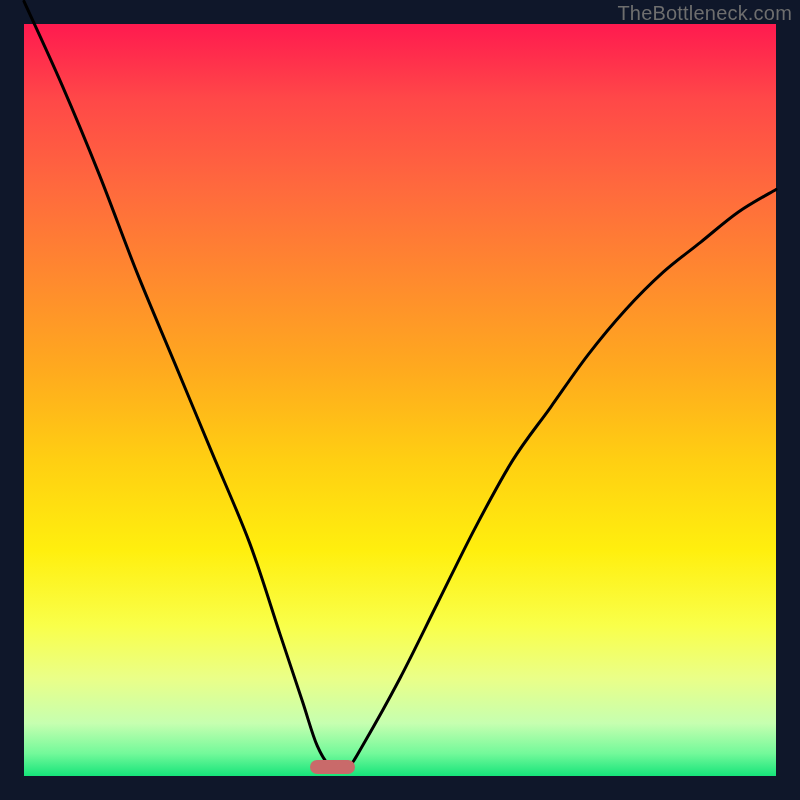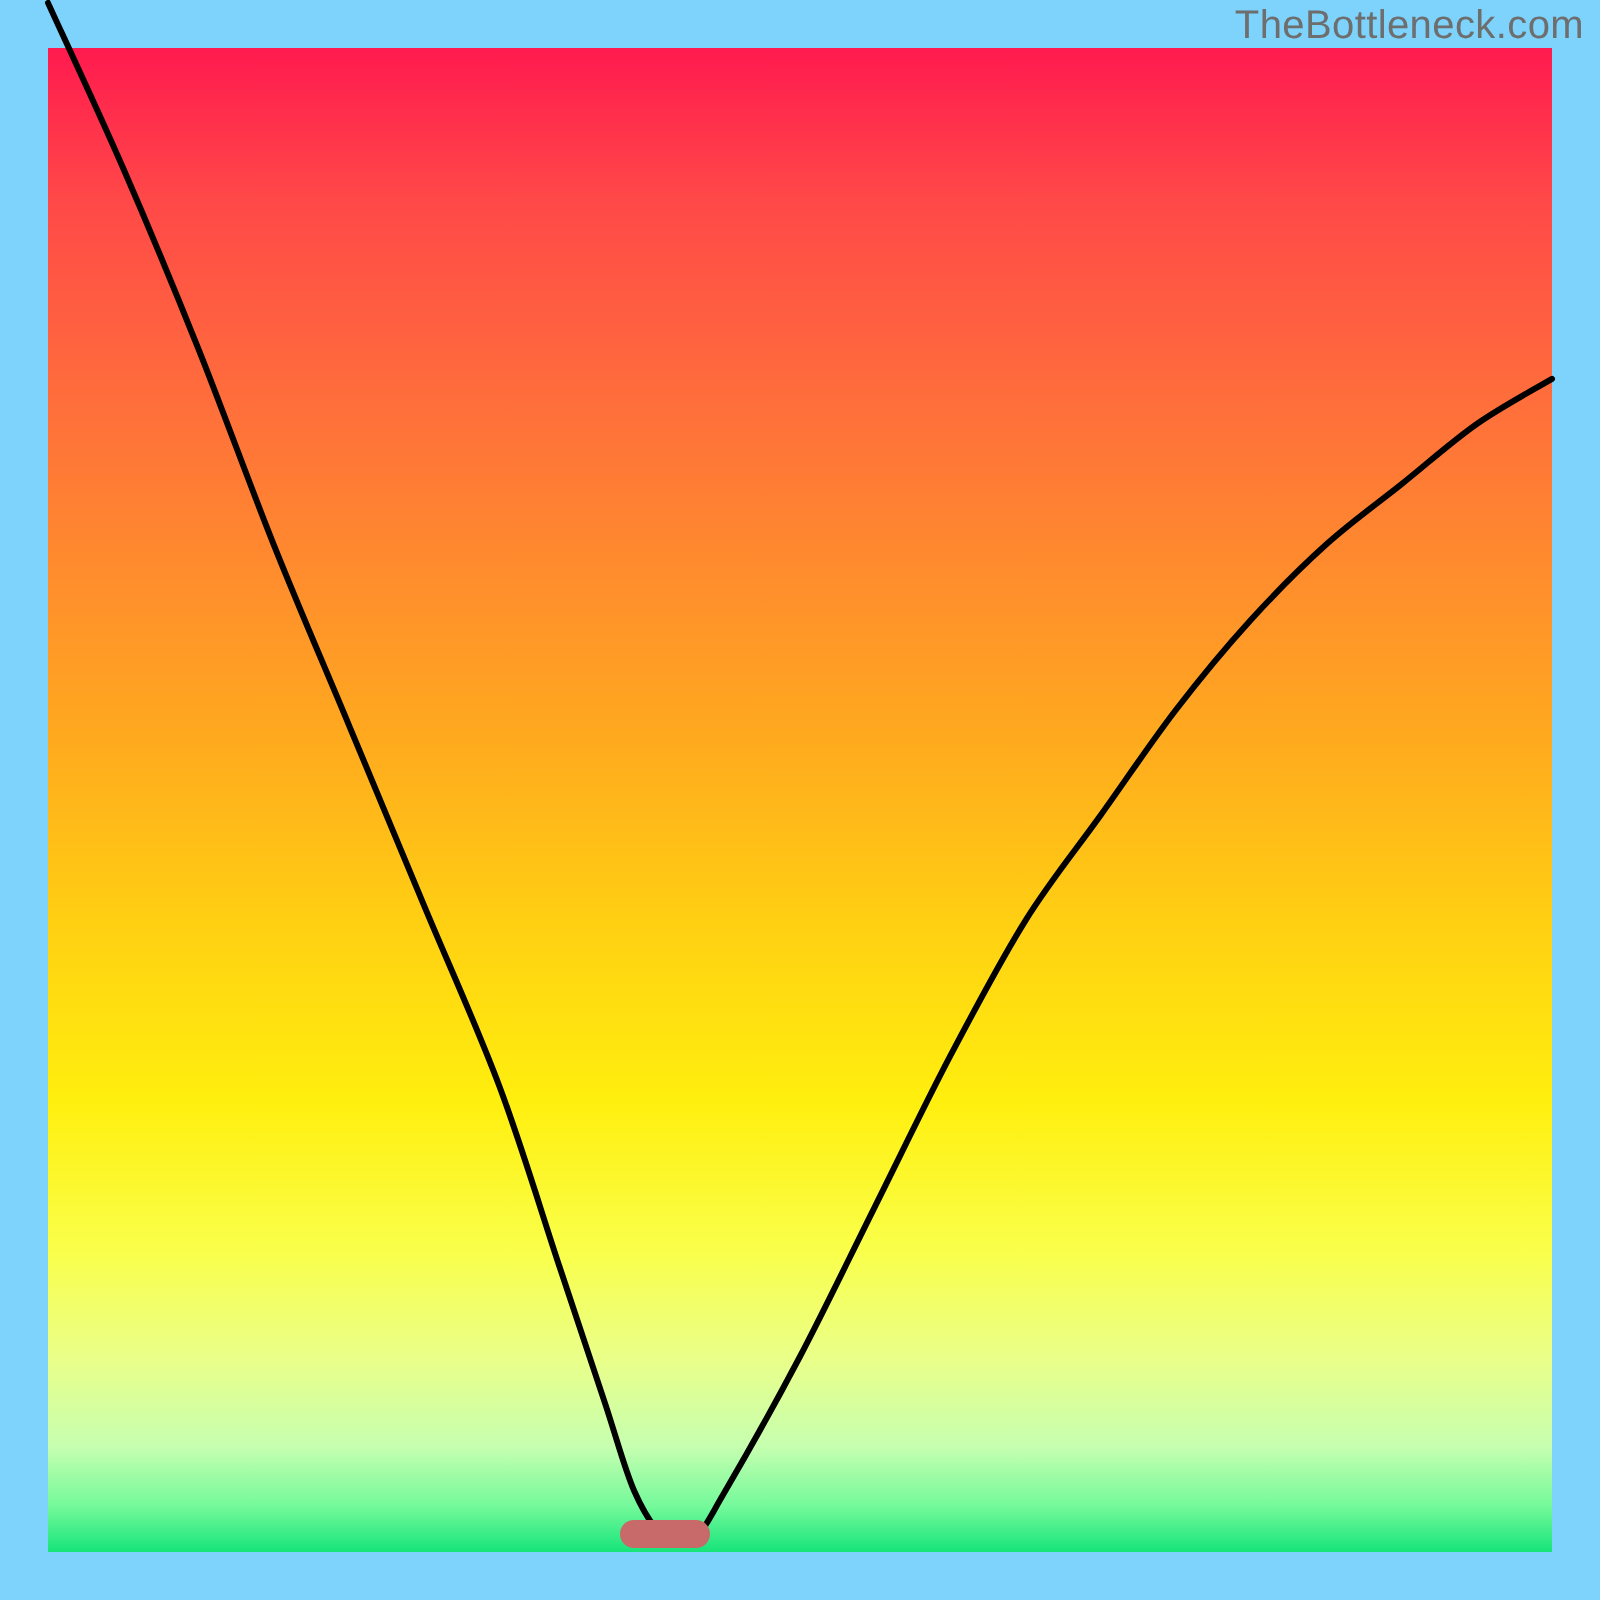--- a/index.html
+++ b/index.html
@@ -6,21 +6,21 @@
     margin: 0;
     padding: 0;
     width: 800px;
     height: 800px;
     overflow: hidden;
     font-family: Arial, Helvetica, sans-serif;
   }
   .outer {
     width: 800px;
     height: 800px;
-    background: #7dd3fc;
+    background: #0f172a;
     position: relative;
   }
   .plot {
     position: absolute;
     left: 24px;
     top: 24px;
     width: 752px;
     height: 752px;
     background: linear-gradient(to bottom,
       #ff1a4f 0%,

